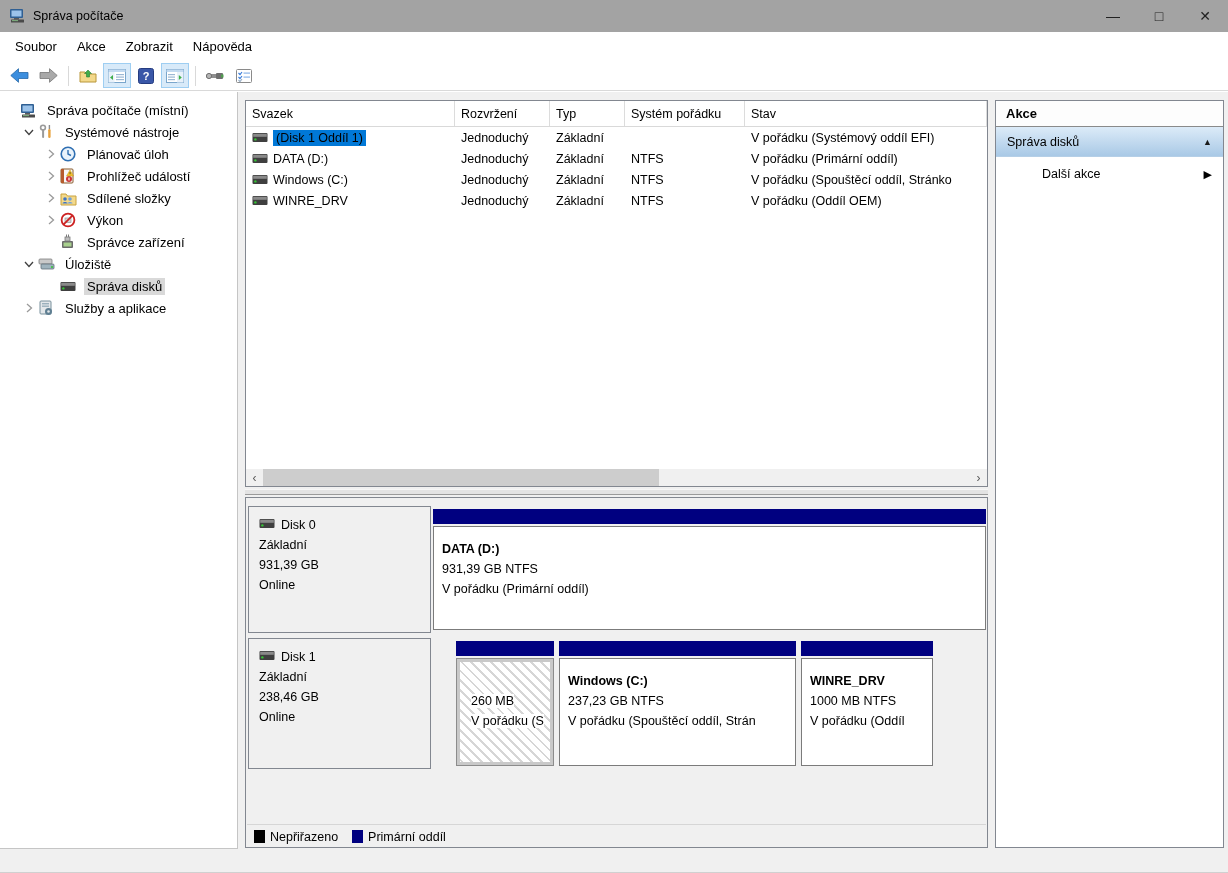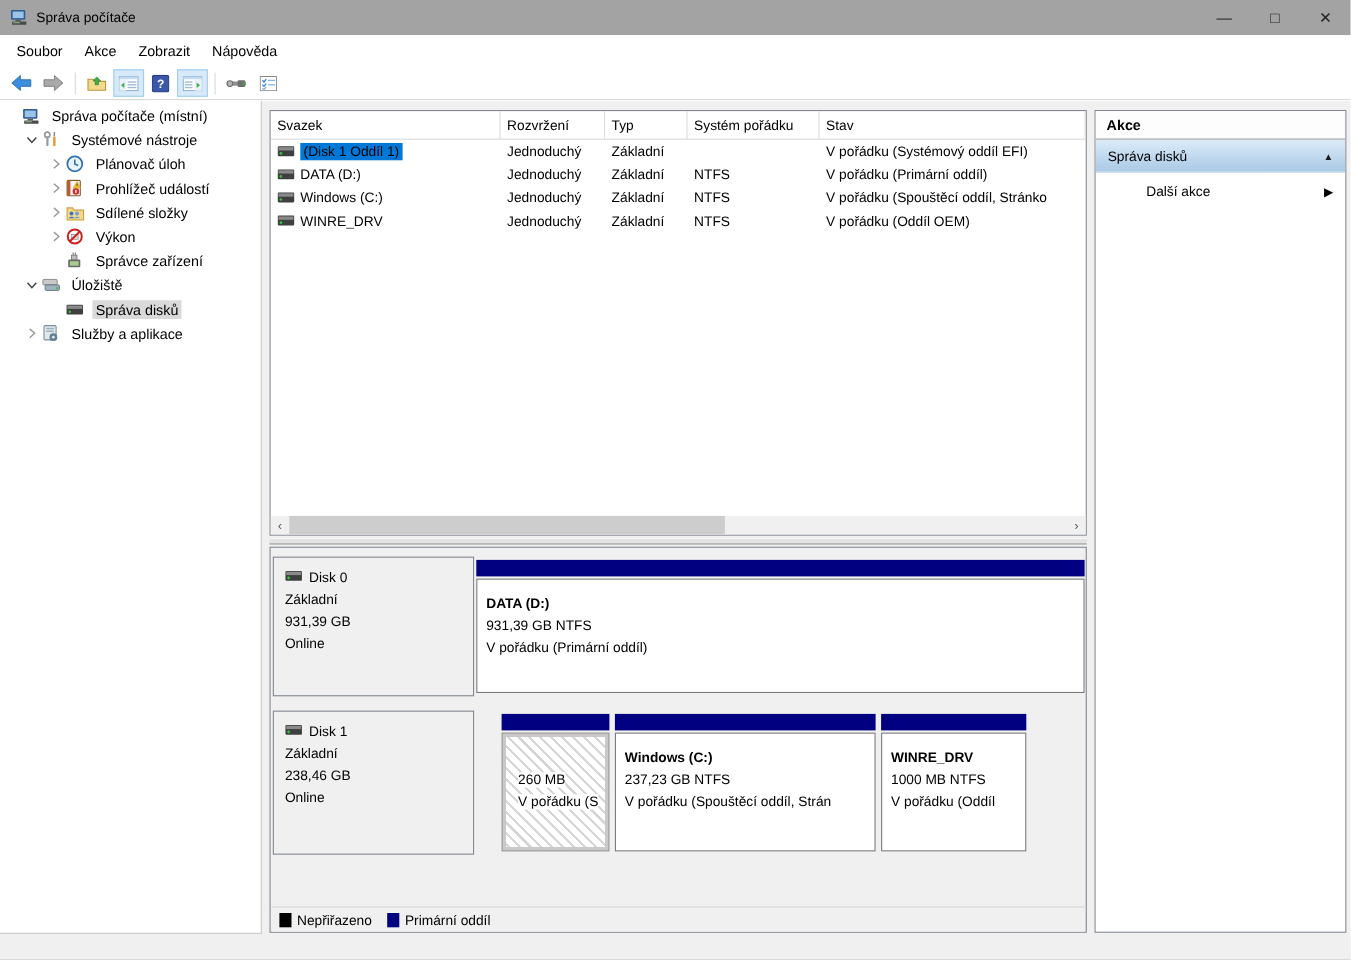--- a/index.html
+++ b/index.html
@@ -24,21 +24,21 @@
   .toolbar { position:absolute; top:61px; left:0; right:0; height:30px; background:#fff;
              border-bottom:1px solid #d9d9d9; display:flex; align-items:center; padding-left:5px; }
   .tool-btn { width:28px; height:25px; display:flex; align-items:center; justify-content:center;
               border:1px solid transparent; margin-right:1px; }
   .tool-btn.active { background:#d8eaf9; border-color:#9ecef2; }
   .tool-sep { width:1px; height:20px; background:#d9d9d9; margin:0 5px; }
   
   .content { position:absolute; top:92px; left:0; right:0; bottom:0; background:#f0f0f0; }
   
   .tree-panel { position:absolute; left:0; top:0; width:238px; bottom:23px; background:#fff;
-                border-right:1px solid #c5c5c5; border-bottom:1px solid #c5c5c5; padding-top:2px; overflow:hidden; }
+                border-right:1px solid #c5c5c5; border-bottom:1px solid #c5c5c5; padding-top:7px; overflow:hidden; }
   .tree-item { height:22px; display:flex; align-items:center; white-space:nowrap; font-size:13px; }
   .lvl0 { padding-left:20px; } .lvl1 { padding-left:20px;align-items:center; } .lvl2 { padding-left:42px; }
   .chev { width:18px; display:flex; align-items:center; justify-content:center; flex:0 0 18px; }
   .tree-icon { width:19px; height:16px; margin-right:5px; flex:0 0 19px; display:flex; align-items:center; }
   .tree-label { padding:1px 3px; }
   .tree-label.selected { background:#d9d9d9; }
   
   .list-panel { position:absolute; left:245px; top:8px; width:743px; height:387px; background:#fff;
                 border:1px solid #828790; overflow:hidden; }
   .grid5 { display:grid; grid-template-columns:209px 95px 75px 120px 1fr; }
@@ -448,21 +448,21 @@
         <div class="partition" style="left:185px; width:553px;">
           <div class="part-bar"></div>
           <div class="part-box">
             <div class="part-name">DATA (D:)</div>
             <div class="part-line">931,39 GB NTFS</div>
             <div class="part-line">V pořádku (Primární oddíl)</div>
           </div>
         </div>
       </div>
 
-      <div class="disk-row" style="top:148px; height:131px;">
+      <div class="disk-row" style="top:140px; height:131px;">
         <div class="disk-label">
           <div class="disk-title">
             <span><svg width="16" height="11" viewBox="0 0 16 11">
                   <rect x="0.5" y="1" width="15" height="9" rx="1" fill="#3f3f3f"></rect>
                   <rect x="1.2" y="1.8" width="13.6" height="3" fill="#8a8a8a"></rect>
                   <circle cx="3.4" cy="7.4" r="1.2" fill="#35c435"></circle>
                 </svg></span>
             <span>Disk 1</span>
           </div>
           <div class="disk-line">Základní</div>

